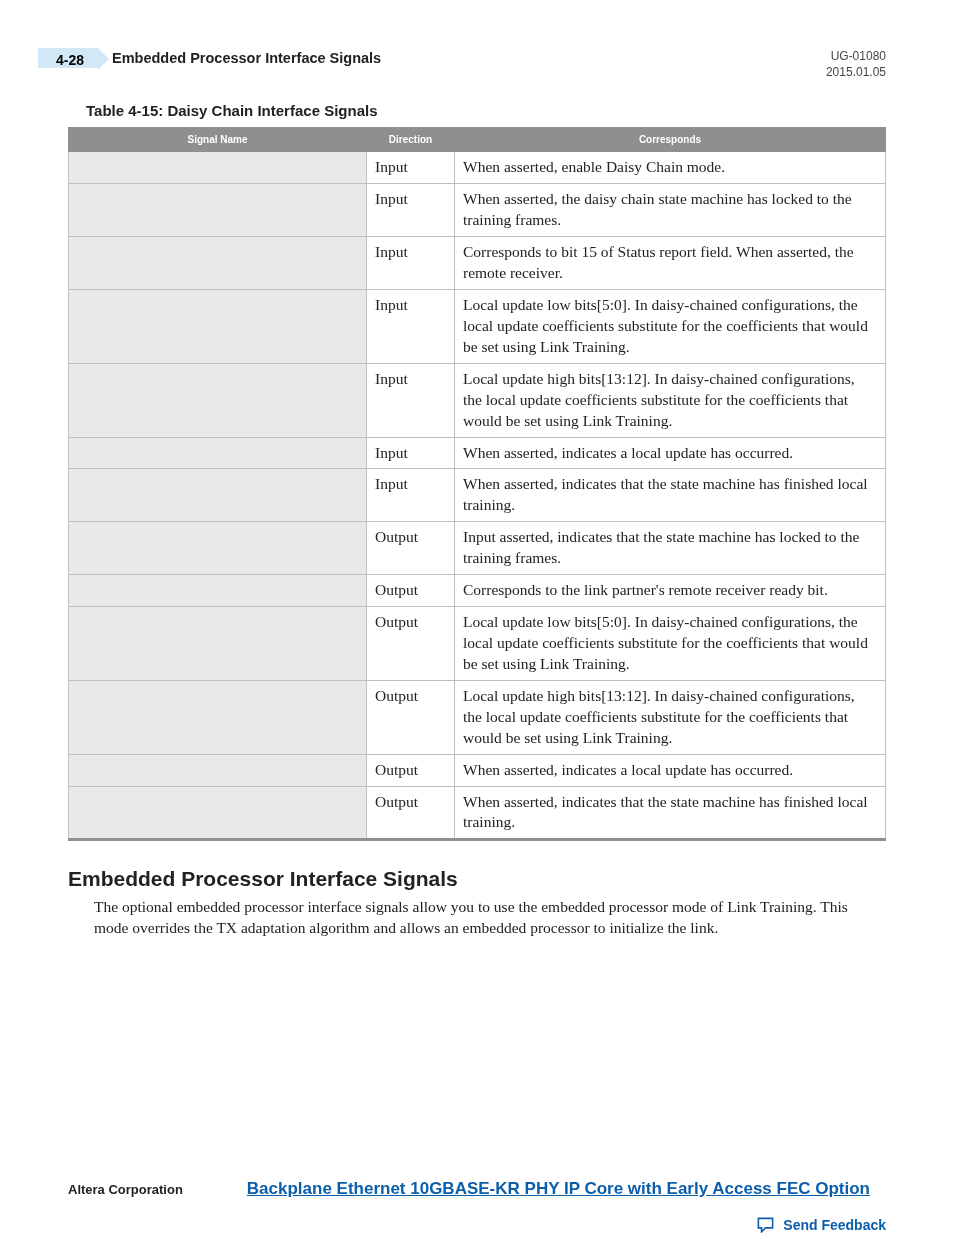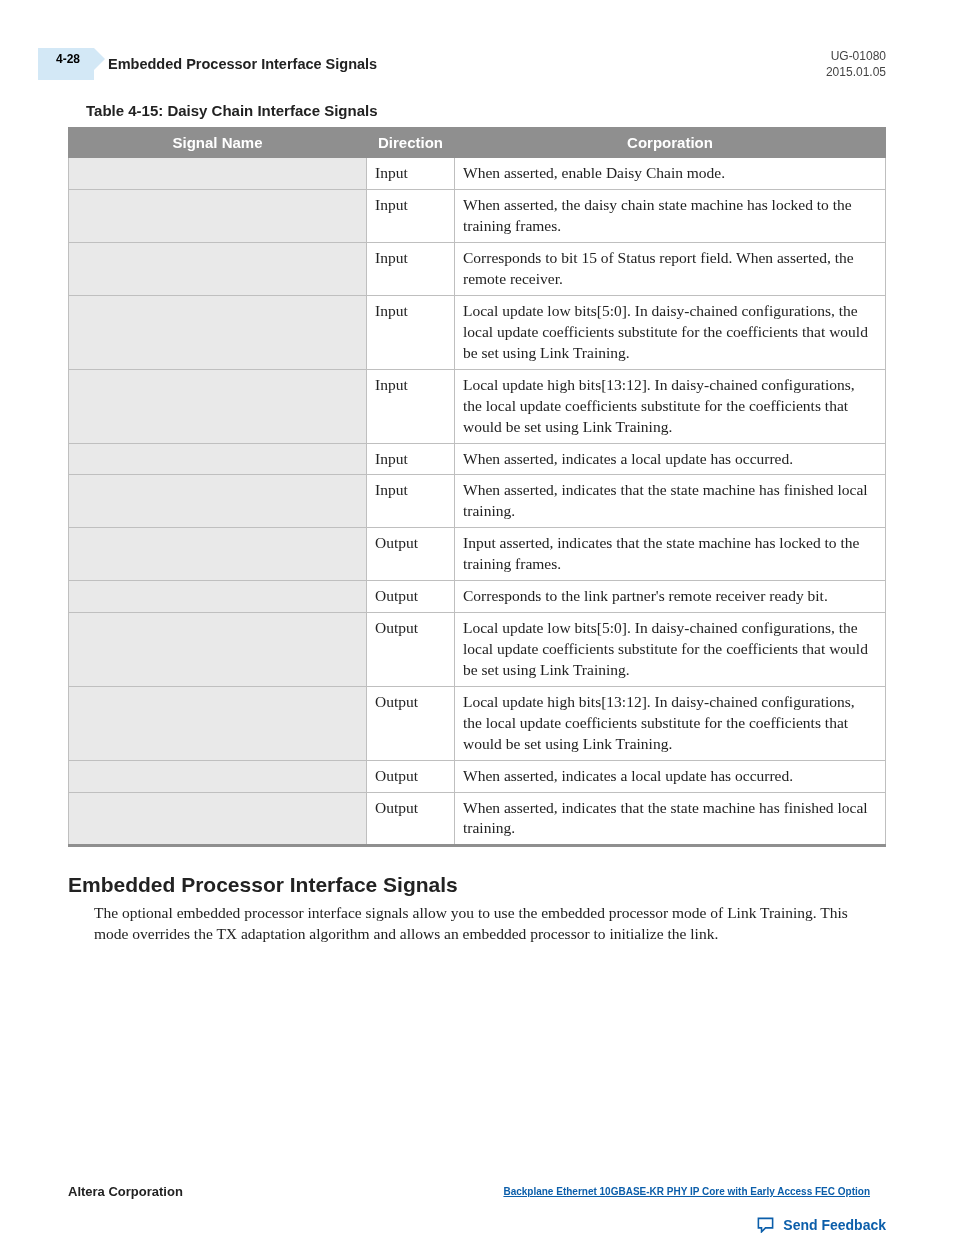--- a/index.html
+++ b/index.html
@@ -18,22 +18,22 @@
     justify-content: space-between;
     align-items: flex-start;
     margin-bottom: 22px;
   }
   .top-left { display: flex; align-items: center; gap: 14px; }
   .page-tag {
     position: relative;
     background: #d3e8f6;
     color: #000;
     font-weight: 700;
-    font-size: 12px;
-    padding: 4px 14px 14px 18px;
+    font-size: 14px;
+    padding: 4px 14px 0 18px;
     margin-left: -30px;
   }
   .page-tag::after {
     content: "";
     position: absolute;
     right: -11px; top: 0;
     border-top: 11px solid transparent;
     border-bottom: 11px solid transparent;
     border-left: 11px solid #d3e8f6;
   }
@@ -53,21 +53,21 @@
     width: 100%;
     margin-left: 0;
     font-family: "Minion Pro", Georgia, "Times New Roman", serif;
     font-size: 15.5px;
   }
   thead th {
     background: #8f8f8f;
     color: #fff;
     font-family: "Myriad Pro", "Segoe UI", Arial, sans-serif;
     font-weight: 700;
-    font-size: 15px;
+    font-size: 10px;
     text-align: center;
     padding: 6px 8px;
     border: 1px solid #8f8f8f;
   }
   tbody td {
     border: 1px solid #bfbfbf;
     padding: 5px 8px 5px 8px;
     vertical-align: top;
     line-height: 1.35;
   }
@@ -93,21 +93,21 @@
   .footer {
     position: absolute;
     left: 68px; right: 84px; bottom: 36px;
     display: flex;
     justify-content: space-between;
     align-items: center;
     font-family: "Myriad Pro", "Segoe UI", Arial, sans-serif;
     font-size: 13px;
   }
   .footer-left { font-weight: 700; color: #222; }
-  .footer-right-top { color: #0b5eaa; font-weight: 700; font-size: 10px; }
+  .footer-right-top { color: #0b5eaa; font-weight: 700; font-size: 17px; }
   .feedback-row {
     position: absolute;
     right: 68px; bottom: 2px;
     display: flex; align-items: center; gap: 8px;
     font-size: 14px; font-weight: 700;
   }
   .feedback-row a { color: #0b5eaa; text-decoration: none; }
   .feedback-icon { width: 19px; height: 17px; }
   .feedback-icon svg { stroke: #0b5eaa; fill: none; stroke-width: 2; }
 </style>
@@ -130,21 +130,21 @@
 <table>
   <colgroup>
     <col class="col-signal">
     <col class="col-dir">
     <col class="col-desc">
   </colgroup>
   <thead>
     <tr>
       <th>Signal Name</th>
       <th>Direction</th>
-      <th>Corporation</th>
+      <th>Corresponds</th>
     </tr>
   </thead>
   <tbody id="table-body">
 
   <tr>
         <td class="col-signal"></td>
         <td>Input</td>
         <td>When asserted, enable Daisy Chain mode.</td>
       </tr>
       <tr>

